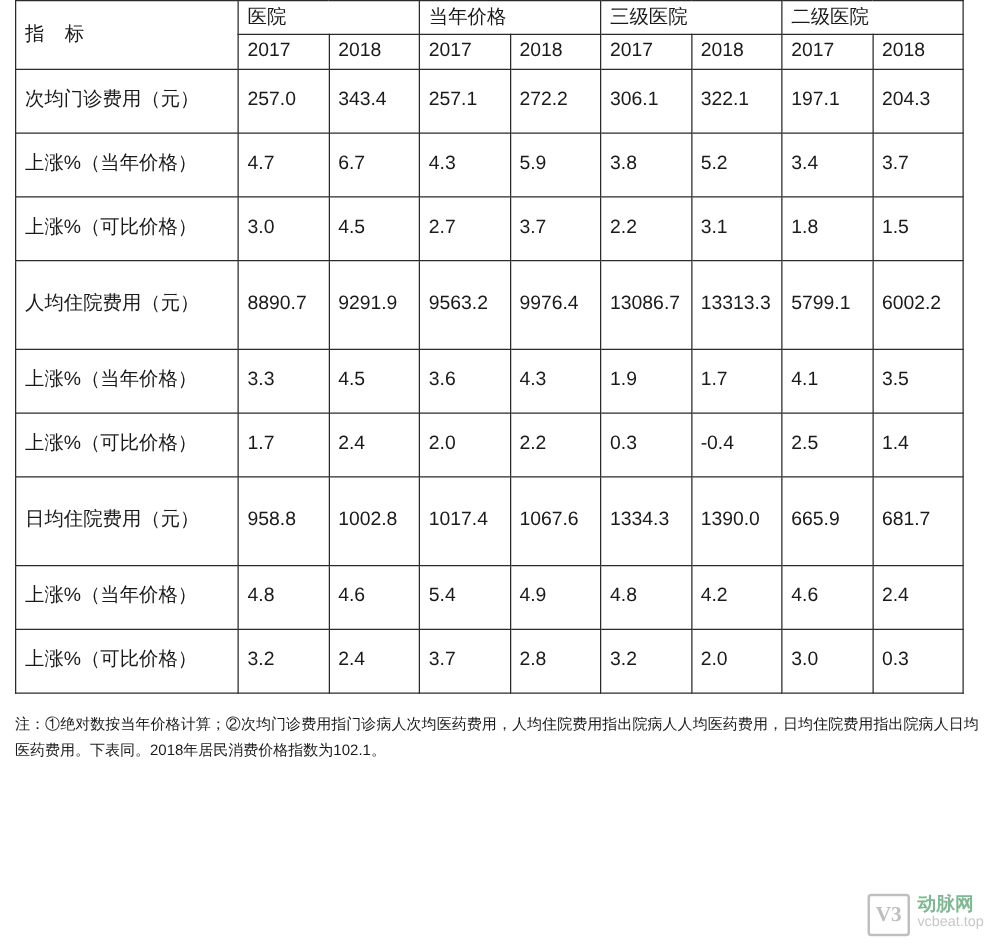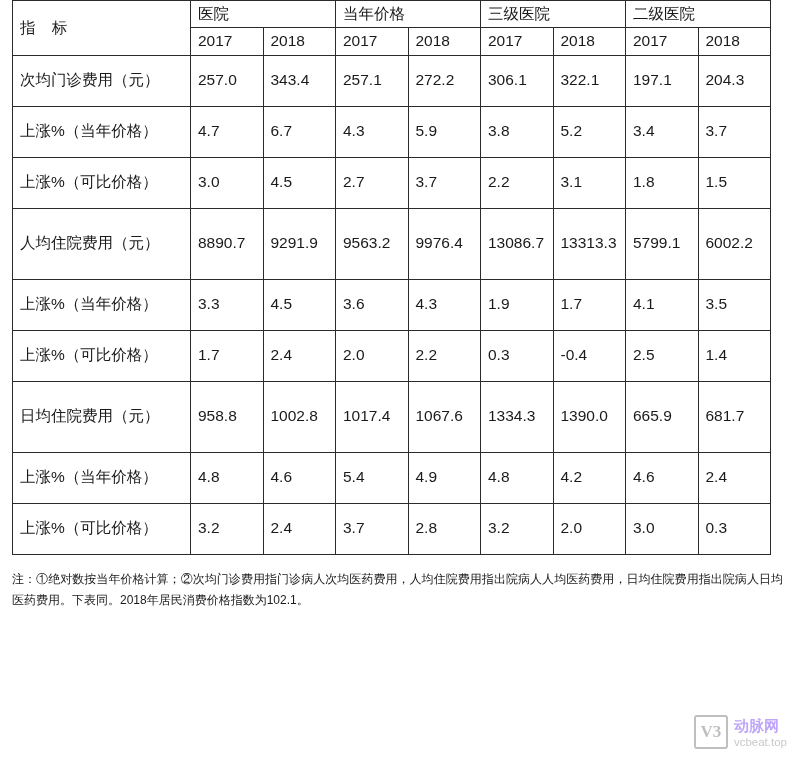--- a/index.html
+++ b/index.html
@@ -66,21 +66,21 @@
     margin: 14px 18px 0 12px;
     text-indent: 0;
     text-align: justify;
   }
   .note p { margin: 0; }
   .watermark {
     position: absolute;
     right: 14px;
     bottom: 8px;
     display: flex;
-    align-items: flex-end;
+    align-items: flex-start;
     gap: 6px;
     opacity: 0.55;
   }
   .wm-logo {
     width: 30px;
     height: 30px;
     border: 2px solid #8b8b8b;
     border-radius: 3px;
     color: #8b8b8b;
     font-size: 17px;
@@ -90,23 +90,22 @@
     justify-content: center;
     font-family: "Liberation Serif", serif;
   }
   .wm-text {
     display: flex;
     flex-direction: column;
     line-height: 1.15;
   }
   .wm-name {
     font-size: 15px;
-    color: #8b5cf6;
+    color: #15803d;
     font-weight: bold;
-    font-family: Liberation Mono, monospace;
   }
   .wm-url {
     font-size: 11.5px;
     color: #9a9a9a;
   }
 </style>
 </head>
 <body>
 
 <div class="page">

